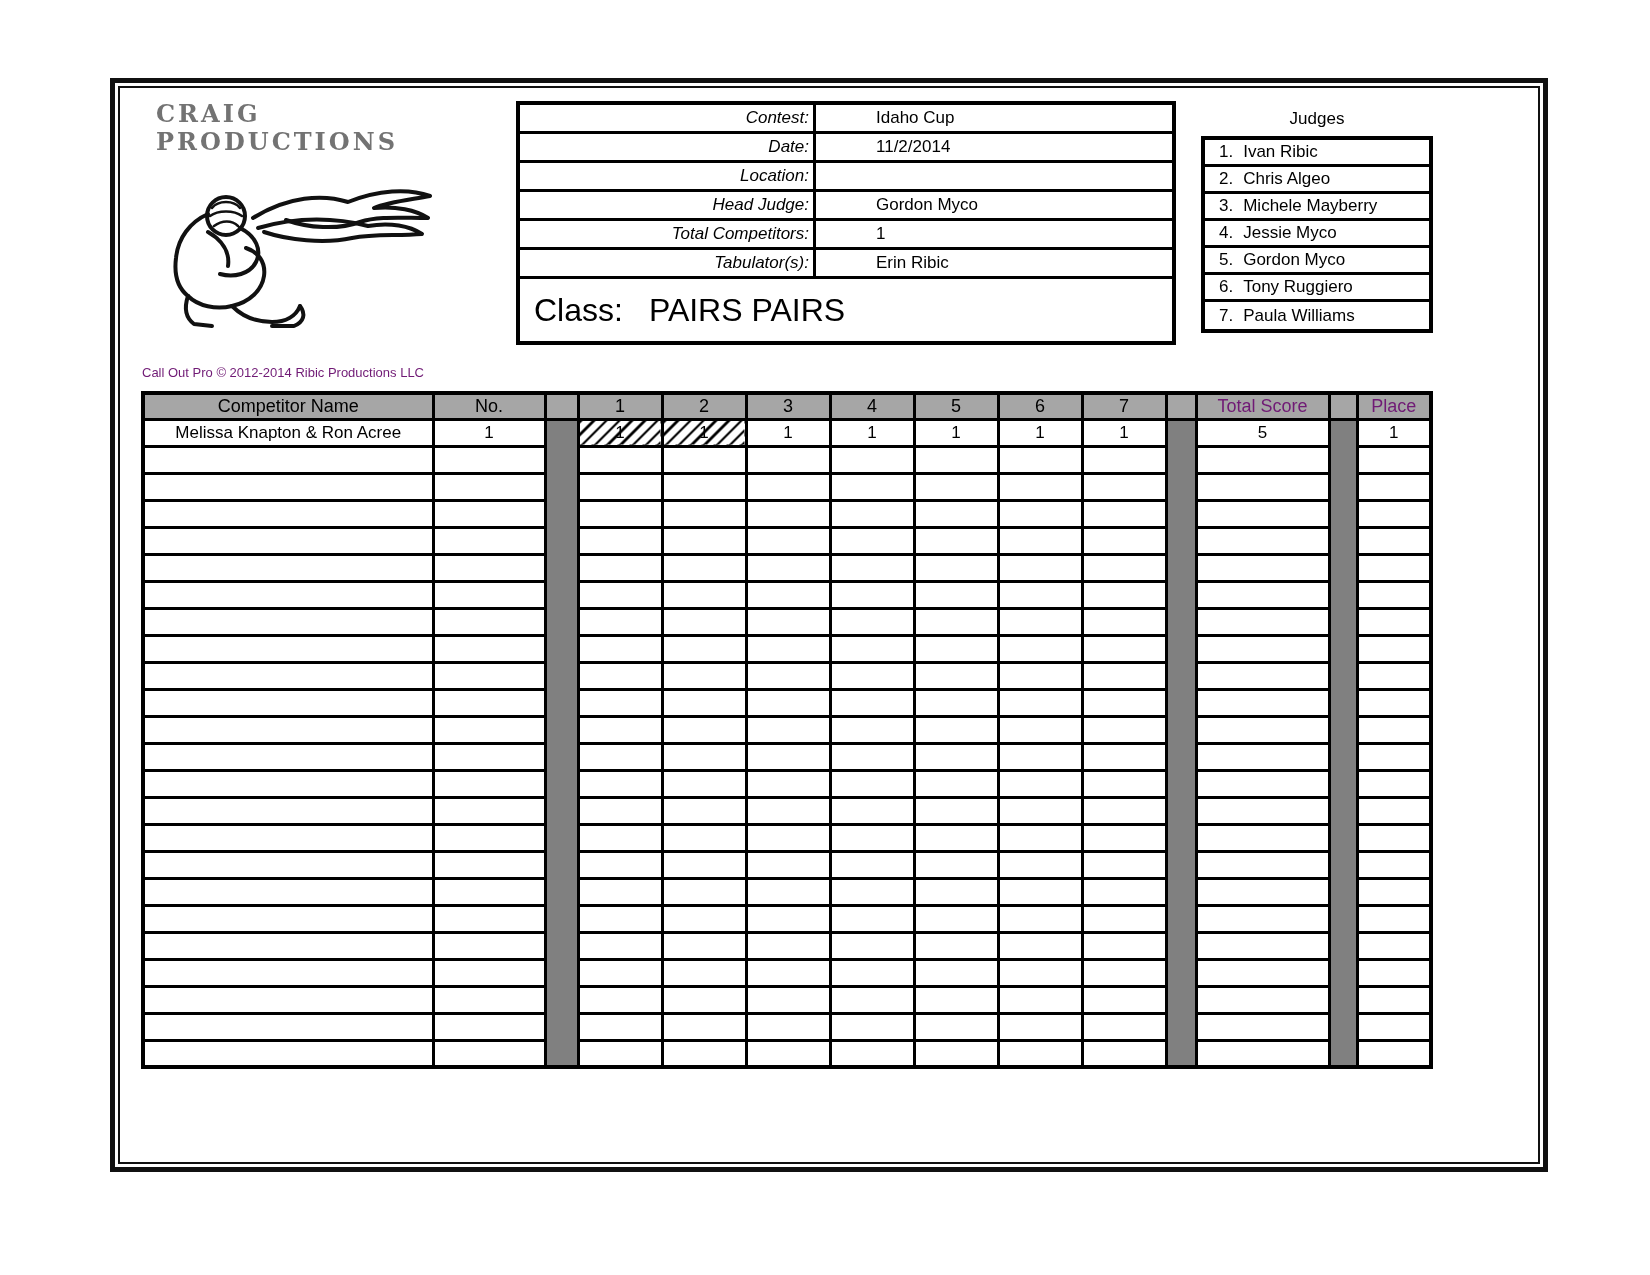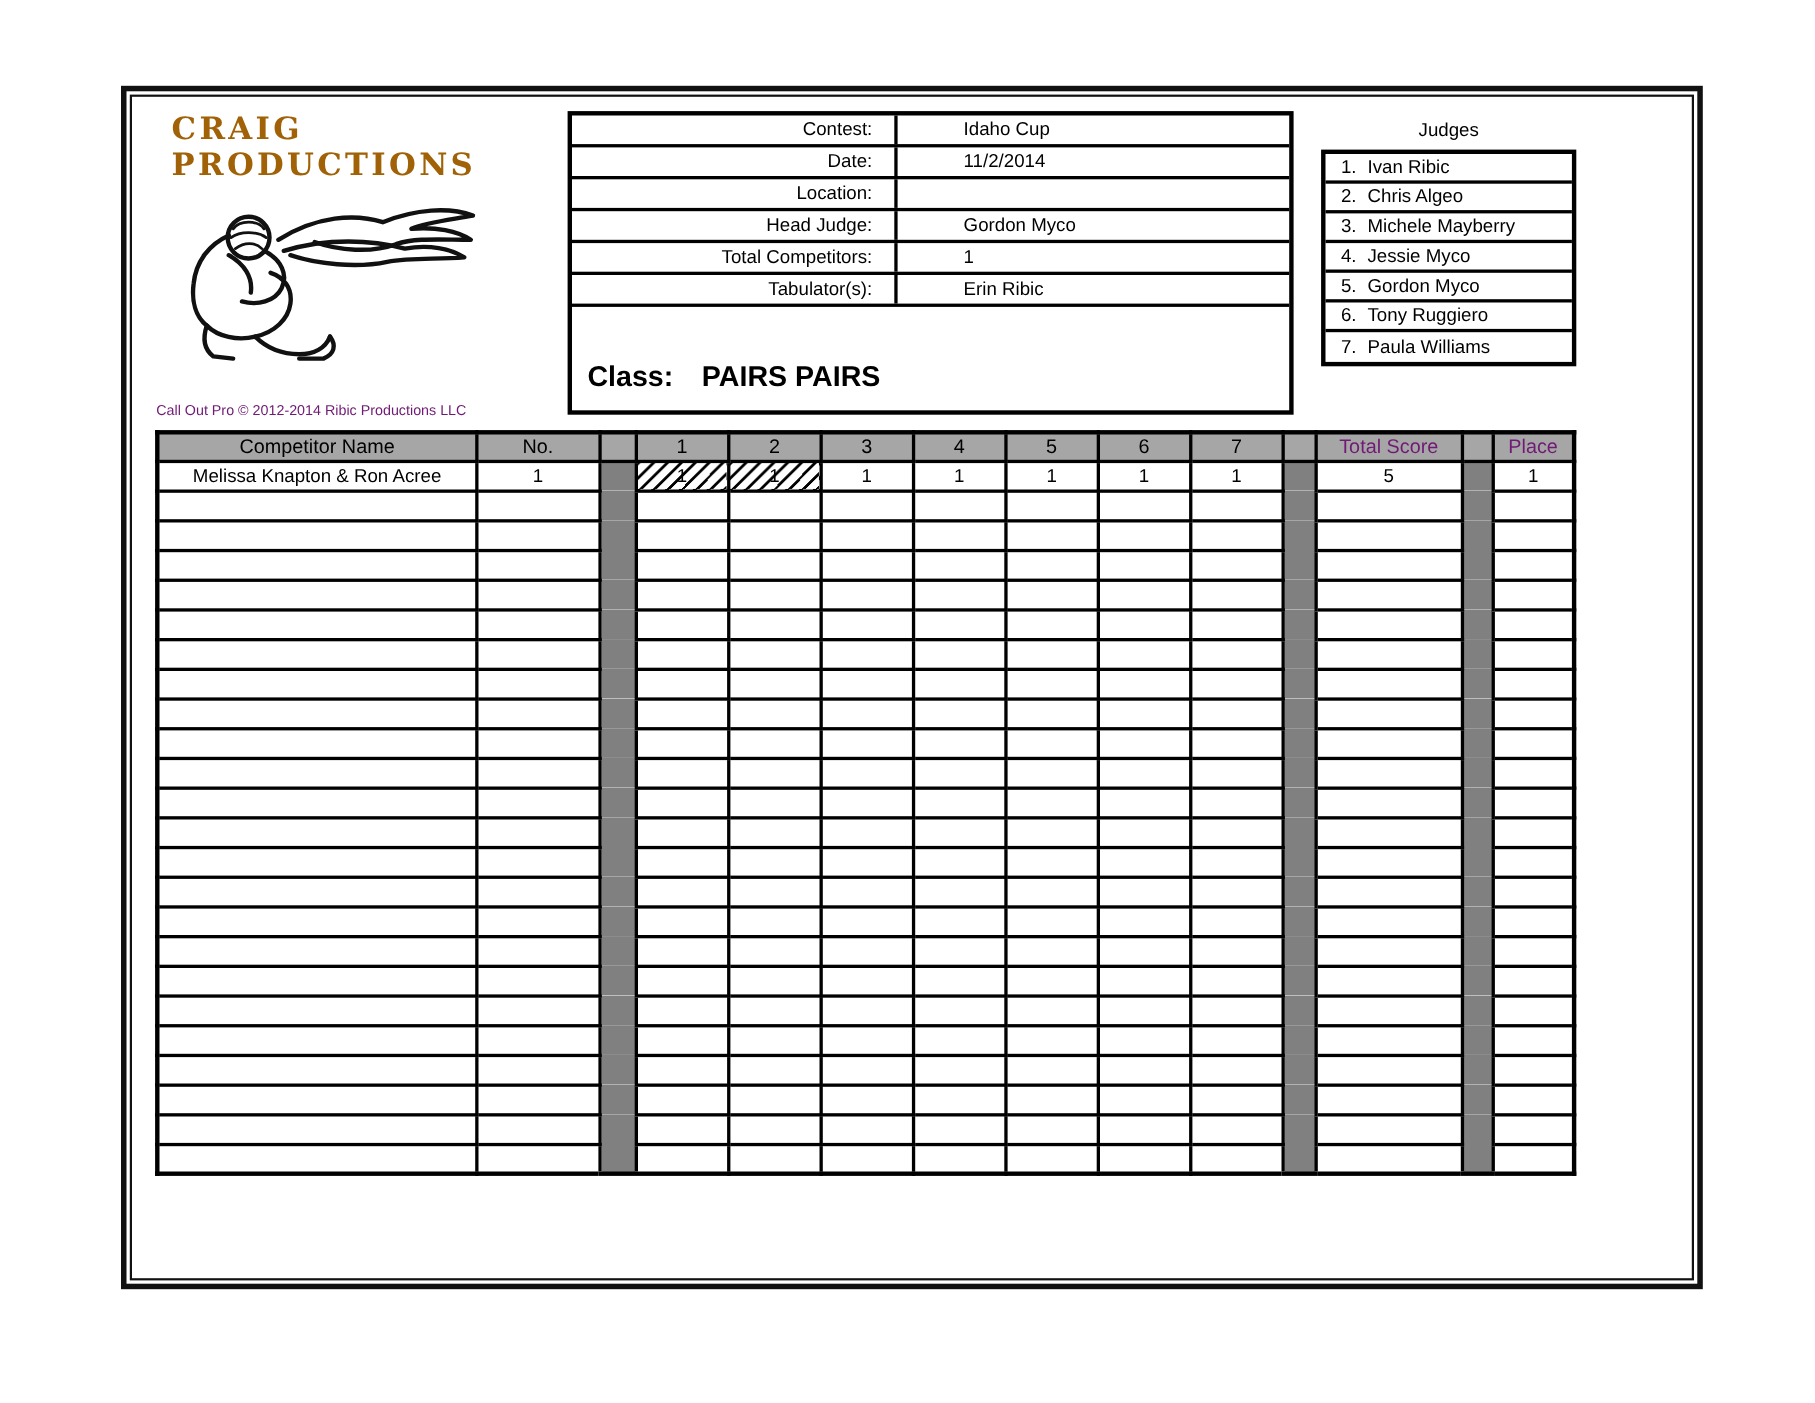--- a/index.html
+++ b/index.html
@@ -5,33 +5,33 @@
   * { margin:0; padding:0; box-sizing:border-box; }
   body { background:#ffffff; font-family:"Liberation Sans", sans-serif; color:#000; }
   .page { position:relative; width:1650px; height:1275px; background:#fff; overflow:hidden; }
 
   .frame-outer { position:absolute; left:110px; top:78px; width:1438px; height:1094px;
                  border:5px solid #111; padding:3px; background:#fff; }
   .frame-inner { position:relative; width:100%; height:100%; border:2px solid #111; background:#fff; }
 
   
   .logo-text { position:absolute; left:36px; top:12px; font-family:"DejaVu Serif", serif;
-               font-weight:bold; font-size:28px; letter-spacing:3px; line-height:1.18; color:#a16207; }
+               font-weight:bold; font-size:24px; letter-spacing:3px; line-height:1.18; color:#737373; }
   .logo-figure { position:absolute; left:18px; top:80px; }
 
   .copyright { position:absolute; left:22px; top:277px; font-size:13px; color:#701a75; }
 
   
   .info-table { position:absolute; left:396px; top:13px; width:660px; border:4px solid #000; background:#fff; }
   .info-row { display:flex; align-items:stretch; border-bottom:3px solid #000; height:29px; font-size:17px; }
   .info-label { width:296px; border-right:3px solid #000; display:flex; align-items:center;
-                justify-content:flex-end; padding-right:20px; }
+                justify-content:flex-end; padding-right:4px;font-style:italic; }
   .info-value { flex:1; display:flex; align-items:center; padding-left:14px;margin-left:46px; }
   .class-row { display:flex; align-items:center; height:62px; padding-left:14px; gap:26px;
-               font-size:26px; font-weight:bold;margin-top:32px; }
+               font-size:32px; font-weight:normal; }
 
   
   .judges-title { position:absolute; left:1081px; top:21px; width:232px; text-align:center; font-size:17px; }
   .judges-box { position:absolute; left:1081px; top:48px; width:232px; border:4px solid #000; background:#fff; }
   .judge-row { display:flex; align-items:center; gap:10px; padding-left:14px; height:27px;
                border-bottom:3px solid #000; font-size:17px; }
   .judge-row:last-child { border-bottom:none; }
 
   
   .score-table { position:absolute; left:21px; top:303px; border-collapse:collapse;

